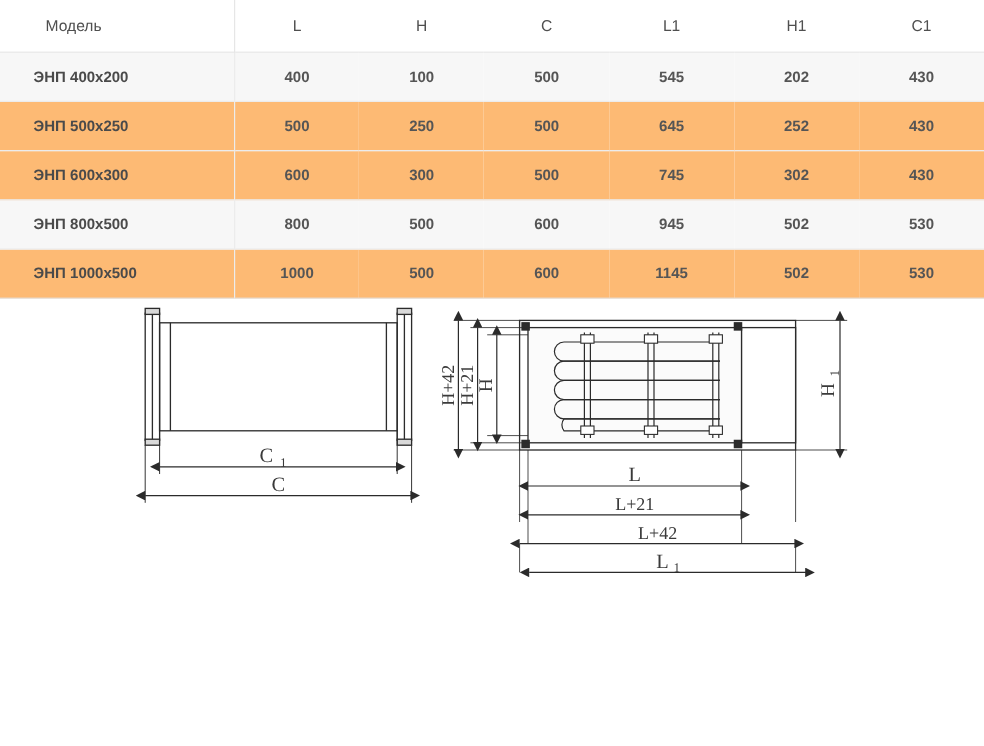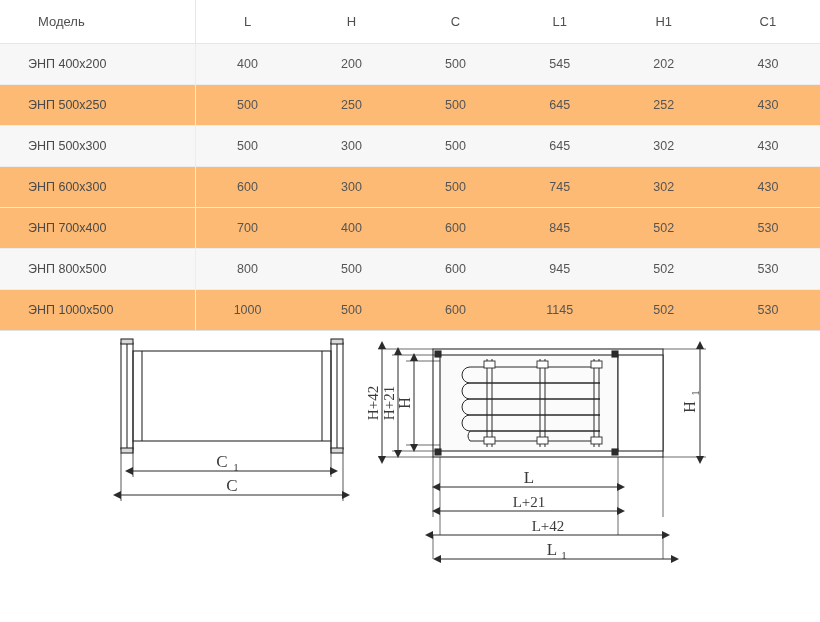--- a/index.html
+++ b/index.html
@@ -42,20 +42,21 @@
   table.spec th.model-head {
     text-align: left;
     padding-left: 38px;
   }
   table.spec td {
     padding: 13px 0;
     text-align: center;
     color: #555555;
     border-bottom: 1px solid #ececec;
     font-size: 12.5px;
+    font-weight: bold;
   }
   table.spec td.model-cell {
     text-align: left;
     padding-left: 28px;
     color: #4a4a4a;
     border-right: 1px solid #ececec;
   }
   table.spec th.model-head {
     border-right: 1px solid #e6e6e6;
   }
@@ -107,61 +108,43 @@
         <th>C</th>
         <th>L1</th>
         <th>H1</th>
         <th>C1</th>
       </tr>
     </thead>
     <tbody>
       <tr class="odd">
         <td class="model-cell">ЭНП 400х200</td>
         <td>400</td>
-        <td>200</td>
+        <td>100</td>
         <td>500</td>
         <td>545</td>
         <td>202</td>
         <td>430</td>
       </tr>
       <tr class="even">
         <td class="model-cell">ЭНП 500х250</td>
         <td>500</td>
         <td>250</td>
         <td>500</td>
         <td>645</td>
         <td>252</td>
-        <td>430</td>
-      </tr>
-      <tr class="odd">
-        <td class="model-cell">ЭНП 500х300</td>
-        <td>500</td>
-        <td>300</td>
-        <td>500</td>
-        <td>645</td>
-        <td>302</td>
         <td>430</td>
       </tr>
       <tr class="even">
         <td class="model-cell">ЭНП 600х300</td>
         <td>600</td>
         <td>300</td>
         <td>500</td>
         <td>745</td>
         <td>302</td>
         <td>430</td>
-      </tr>
-      <tr class="even">
-        <td class="model-cell">ЭНП 700х400</td>
-        <td>700</td>
-        <td>400</td>
-        <td>600</td>
-        <td>845</td>
-        <td>502</td>
-        <td>530</td>
       </tr>
       <tr class="odd">
         <td class="model-cell">ЭНП 800х500</td>
         <td>800</td>
         <td>500</td>
         <td>600</td>
         <td>945</td>
         <td>502</td>
         <td>530</td>
       </tr>

